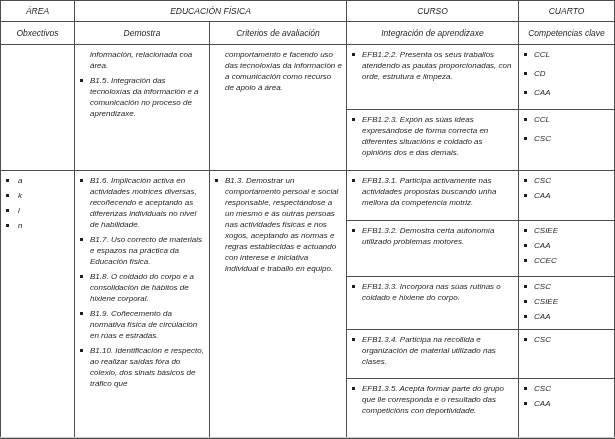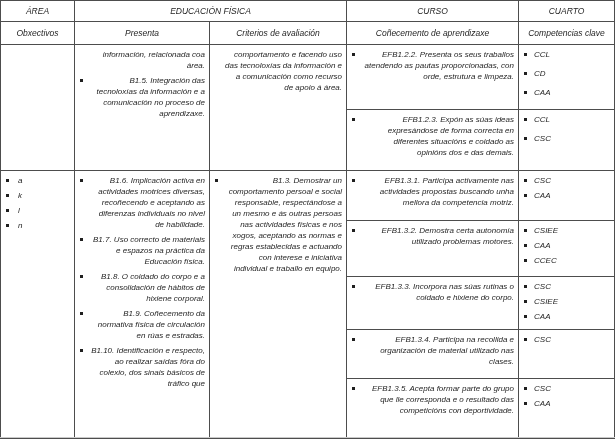--- a/index.html
+++ b/index.html
@@ -19,21 +19,20 @@
     width: 614px;
     margin: 0;
     font-style: italic;
   }
   table.grid td {
     border: 1px solid #4d4d4d;
     vertical-align: top;
     padding: 3px 4px;
     font-size: 8px;
     line-height: 11px;
-    text-align: right;
   }
   tr.head td {
     text-align: center;
     vertical-align: middle;
     padding: 2px;
     font-size: 8.5px;
   }
   tr.r1 { height: 21px; }
   tr.r2 { height: 23px; }
   tr.b1s1 { height: 52px; }
@@ -86,23 +85,23 @@
     <tbody>
         <tr class="head r1">
       <td>ÁREA</td>
       <td colspan="2">EDUCACIÓN FÍSICA</td>
       <td>CURSO</td>
       <td>CUARTO</td>
     </tr>
 
     <tr class="head r2">
       <td>Obxectivos</td>
-      <td>Presenta</td>
+      <td>Demostra</td>
       <td>Criterios de avaliación</td>
-      <td>Coñecemento de aprendizaxe</td>
+      <td>Integración de aprendizaxe</td>
       <td>Competencias clave</td>
     </tr>
 
     <tr class="b1s1">
       <td rowspan="2" class="obx"></td>
       <td rowspan="2">
         <div class="item nb">
           <span>información, relacionada coa área.</span>
         </div>
         <div class="item">

